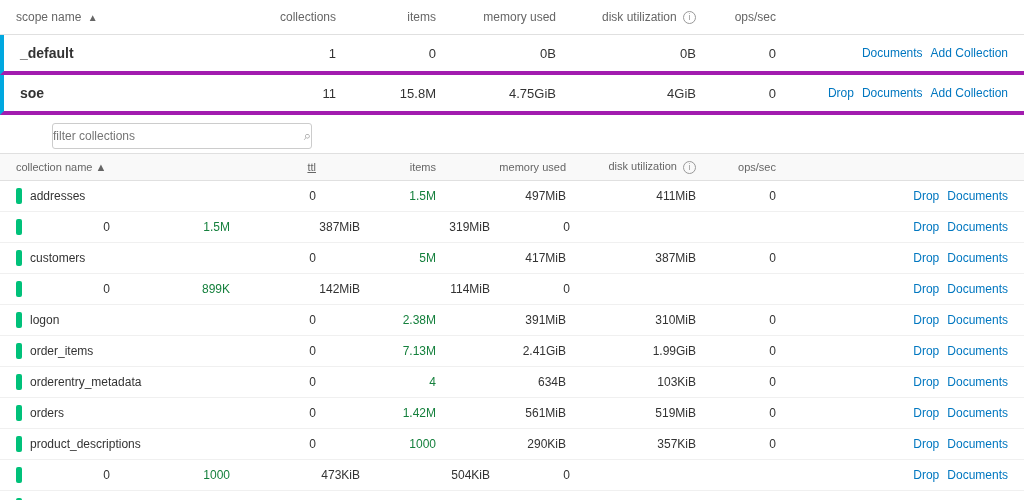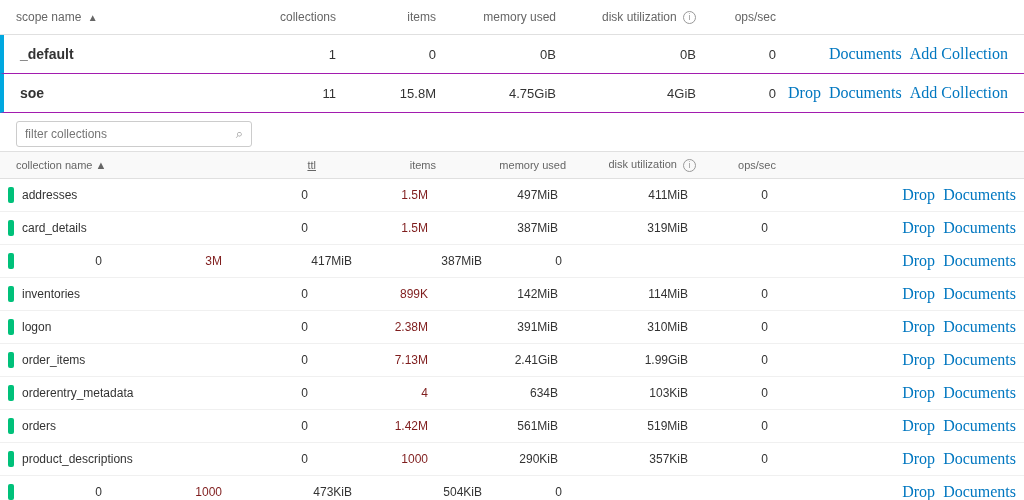--- a/index.html
+++ b/index.html
@@ -30,21 +30,21 @@
     .main-header .col-actions { flex: 1; }
 
     
     .sort-arrow { font-size: 10px; margin-left: 3px; }
 
     
     .scope-row {
       display: flex;
       align-items: center;
       padding: 10px 16px;
-      border-bottom: 1px solid #a21caf;
+      border-bottom: 4px solid #a21caf;
       background: #fff;
     }
     .scope-row.default-scope {
       border-left: 4px solid #00a8e0;
     }
     .scope-row.soe-scope {
       border-left: 4px solid #00a8e0;
     }
     .scope-name {
       flex: 0 0 196px;
@@ -60,38 +60,38 @@
     .scope-col-actions {
       flex: 1;
       text-align: right;
       display: flex;
       justify-content: flex-end;
       gap: 8px;
     }
     .action-link {
       color: #0077c0;
       cursor: pointer;
-      font-size: 16px;
+      font-size: 12px;
       text-decoration: none;
-      font-family: Liberation Serif, serif;
     }
 
     
     .filter-row {
       padding: 8px 16px 4px 16px;
       background: #fff;
     }
     .filter-input-wrap {
       display: inline-flex;
       align-items: center;
       border: 1px solid #ccc;
       border-radius: 3px;
-      padding: 4px 8px;
-      width: 236px;
-      background: #fff;
+      padding: 4px 0;
+      width: 260px;
+      background: #fff;
+      margin-left: 36px;
     }
     .filter-input {
       border: none;
       outline: none;
       font-size: 12px;
       color: #999;
       flex: 1;
       background: transparent;
     }
     .search-icon-char { color: #999; font-size: 13px; }
@@ -110,35 +110,35 @@
     .sub-header .sh-items { flex: 0 0 120px; font-size: 11px; color: #666; text-align: right; }
     .sub-header .sh-memory { flex: 0 0 130px; font-size: 11px; color: #666; text-align: right; }
     .sub-header .sh-disk { flex: 0 0 130px; font-size: 11px; color: #666; text-align: right; }
     .sub-header .sh-ops { flex: 0 0 80px; font-size: 11px; color: #666; text-align: right; }
     .sub-header .sh-actions { flex: 1; }
 
     
     .collection-row {
       display: flex;
       align-items: center;
-      padding: 7px 8px;
+      padding: 7px 16px;
       border-bottom: 1px solid #f0f0f0;
       background: #fff;
     }
     .coll-indicator {
       width: 6px;
       height: 16px;
       background: #00c17a;
       border-radius: 2px;
       margin-right: 8px;
       flex-shrink: 0;
     }
     .coll-name { flex: 0 0 206px; font-size: 12px; color: #333; }
     .coll-ttl { flex: 0 0 80px; text-align: right; font-size: 12px; color: #333; }
-    .coll-items { flex: 0 0 120px; text-align: right; font-size: 12px; color: #7f1d1d; }
+    .coll-items { flex: 0 0 120px; text-align: right; font-size: 12px; color: #15803d; }
     .coll-memory { flex: 0 0 130px; text-align: right; font-size: 12px; color: #333; }
     .coll-disk { flex: 0 0 130px; text-align: right; font-size: 12px; color: #333; }
     .coll-ops { flex: 0 0 80px; text-align: right; font-size: 12px; color: #333; }
     .coll-actions {
       flex: 1;
       text-align: right;
       display: flex;
       justify-content: flex-end;
       gap: 8px;
     }
@@ -237,46 +237,45 @@
       <div class="coll-memory">497MiB</div>
       <div class="coll-disk">411MiB</div>
       <div class="coll-ops">0</div>
       <div class="coll-actions">
         <a class="action-link">Drop</a>
         <a class="action-link">Documents</a>
       </div>
     </div>
     <div class="collection-row">
       <div class="coll-indicator"></div>
-      <div class="coll-name">card_details</div>
       <div class="coll-ttl">0</div>
       <div class="coll-items">1.5M</div>
       <div class="coll-memory">387MiB</div>
       <div class="coll-disk">319MiB</div>
       <div class="coll-ops">0</div>
       <div class="coll-actions">
         <a class="action-link">Drop</a>
         <a class="action-link">Documents</a>
       </div>
     </div>
     <div class="collection-row">
       <div class="coll-indicator"></div>
-      <div class="coll-ttl">0</div>
-      <div class="coll-items">3M</div>
+      <div class="coll-name">customers</div>
+      <div class="coll-ttl">0</div>
+      <div class="coll-items">5M</div>
       <div class="coll-memory">417MiB</div>
       <div class="coll-disk">387MiB</div>
       <div class="coll-ops">0</div>
       <div class="coll-actions">
         <a class="action-link">Drop</a>
         <a class="action-link">Documents</a>
       </div>
     </div>
     <div class="collection-row">
       <div class="coll-indicator"></div>
-      <div class="coll-name">inventories</div>
       <div class="coll-ttl">0</div>
       <div class="coll-items">899K</div>
       <div class="coll-memory">142MiB</div>
       <div class="coll-disk">114MiB</div>
       <div class="coll-ops">0</div>
       <div class="coll-actions">
         <a class="action-link">Drop</a>
         <a class="action-link">Documents</a>
       </div>
     </div>

